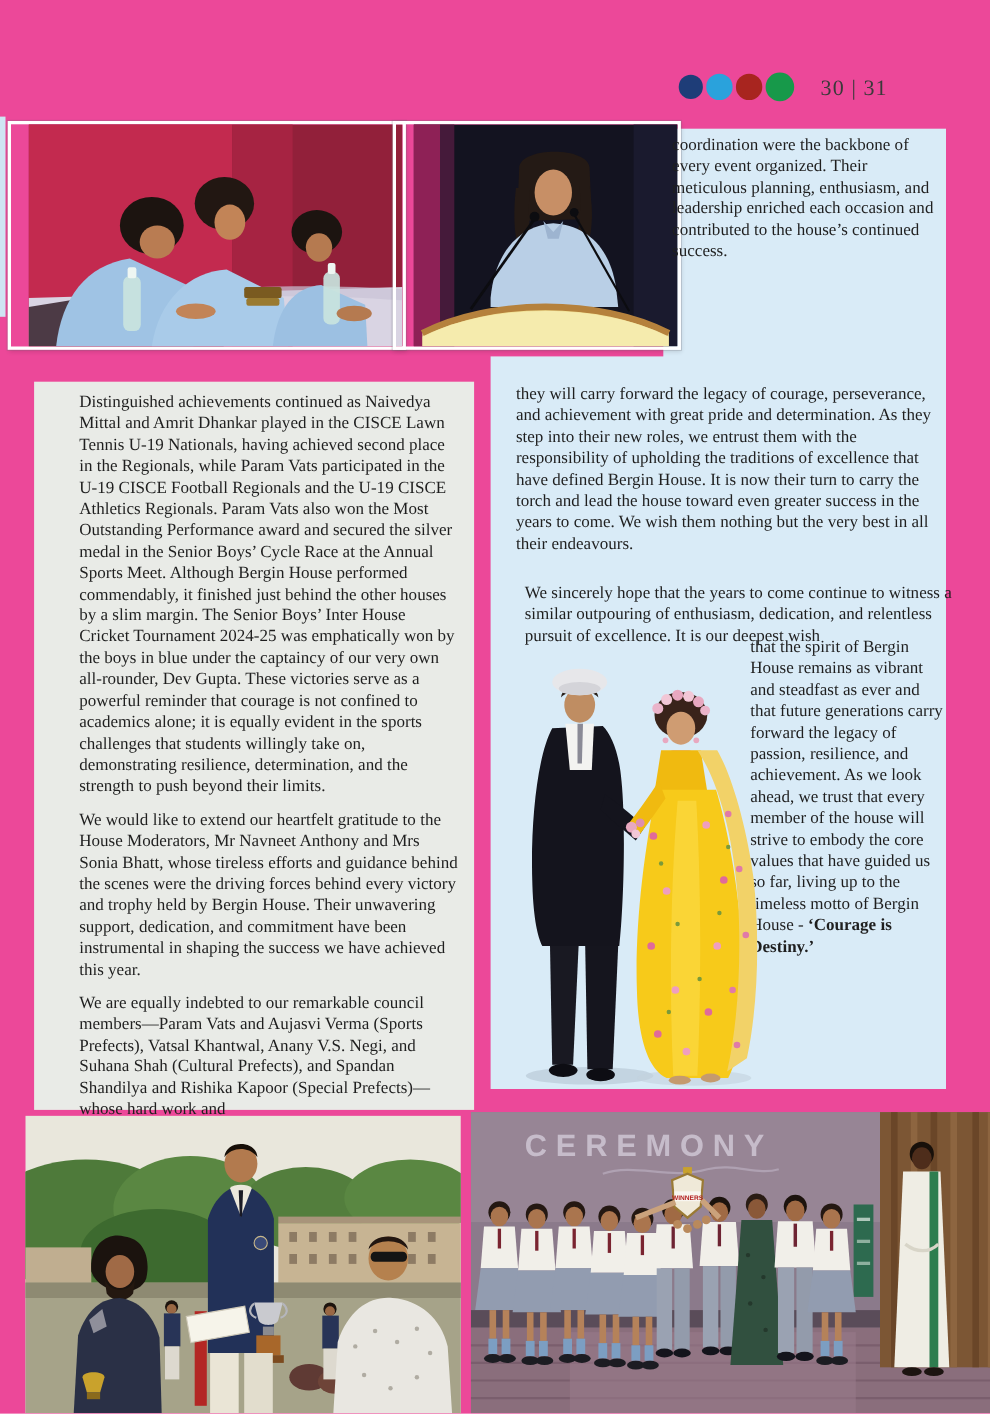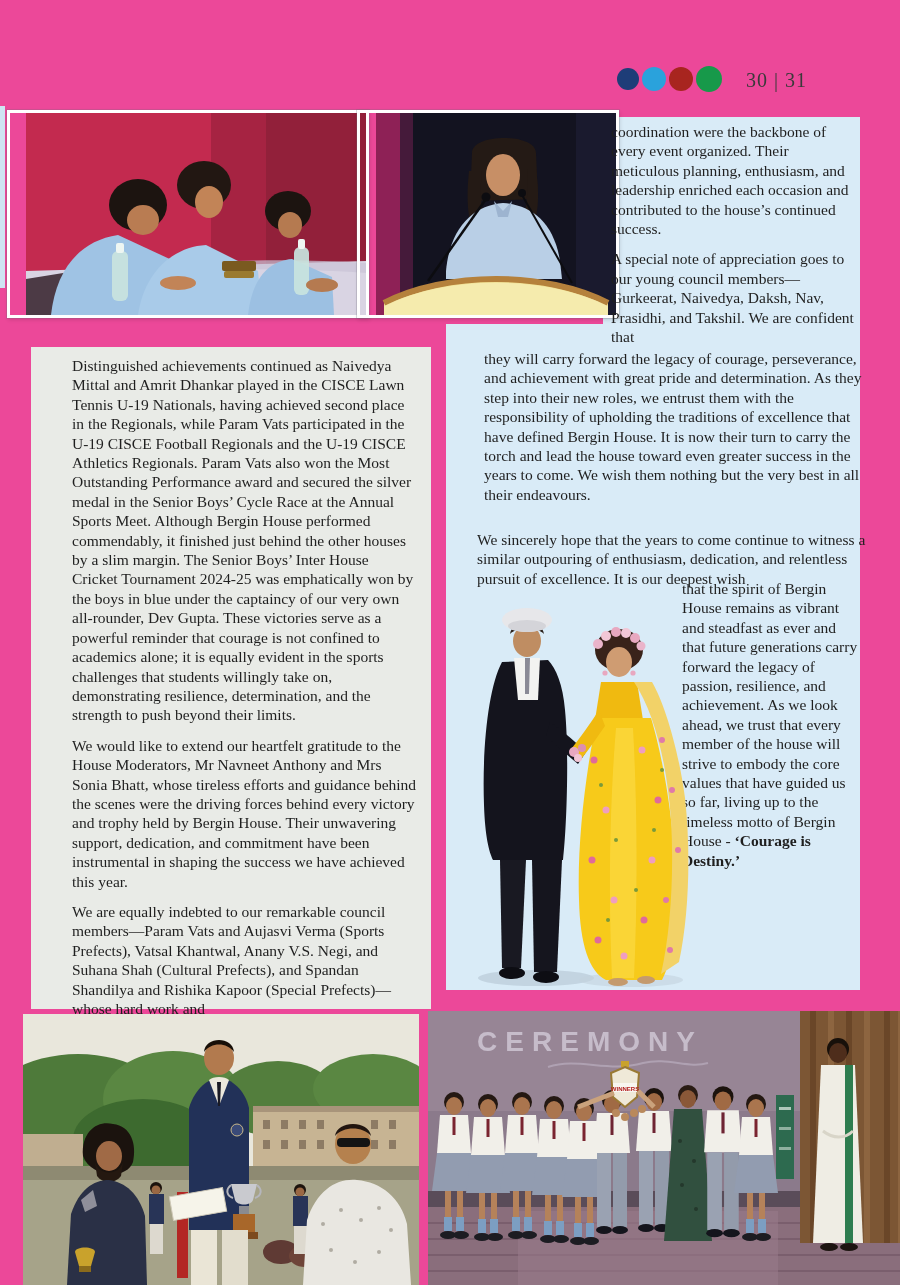--- a/index.html
+++ b/index.html
@@ -25,21 +25,21 @@
   .blue-upper{left:603px; top:117px; width:257px; height:210px;}
   .blue-lower{left:446px; top:324px; width:414px; height:666px;}
   .gray-panel{
     left:31px; top:328px; width:400px; height:662px;
     box-sizing:border-box; padding:9px 13px 0 41px;margin-top:19px;
   }
   
   .body-text{font-size:15.5px; line-height:19.4px; color:#1f1f1f;}
   .body-text p{margin:0 0 11px 0;font-family:Liberation Serif, serif;}
   .blockA{left:611px; top:122px; width:247px;}
-  .blockB{left:469px; top:349px; width:391px;margin-left:15px;}
+  .blockB{left:469px; top:349px; width:391px;}
   .blockC{left:477px; top:530px; width:393px;}
   .blockD{left:682px; top:579px; width:177px;}
   .motto{font-weight:bold;}
   
   .photo{overflow:hidden;padding-left:16px;}
   .framed{border:3px solid #ffffff; box-shadow:0 0 0 1px rgba(110,110,125,.25), 1px 2px 4px rgba(0,0,0,.12);}
   .photo svg{display:block; width:100%; height:100%;}
   .photo-quiz{left:7px; top:110px; width:340px; height:202px;}
   .photo-podium{left:357px; top:110px; width:240px; height:202px;}
   .photo-couple{left:450px; top:600px; width:235px; height:388px;}
@@ -128,21 +128,20 @@
   </figure>
 
   <div class="abs gray-panel body-text" style="background-color: rgb(233, 235, 231);">
     <p>Distinguished achievements continued as Naivedya Mittal and Amrit Dhankar played in the CISCE Lawn Tennis U-19 Nationals, having achieved second place in the Regionals, while Param Vats participated in the U-19 CISCE Football Regionals and the U-19 CISCE Athletics Regionals. Param Vats also won the Most Outstanding Performance award and secured the silver medal in the Senior Boys’ Cycle Race at the Annual Sports Meet. Although Bergin House performed commendably, it finished just behind the other houses by a slim margin. The Senior Boys’ Inter House Cricket Tournament 2024-25 was emphatically won by the boys in blue under the captaincy of our very own all-rounder, Dev Gupta. These victories serve as a powerful reminder that courage is not confined to academics alone; it is equally evident in the sports challenges that students willingly take on, demonstrating resilience, determination, and the strength to push beyond their limits.</p>
     <p>We would like to extend our heartfelt gratitude to the House Moderators, Mr Navneet Anthony and Mrs Sonia Bhatt, whose tireless efforts and guidance behind the scenes were the driving forces behind every victory and trophy held by Bergin House. Their unwavering support, dedication, and commitment have been instrumental in shaping the success we have achieved this year.</p>
     <p>We are equally indebted to our remarkable council members—Param Vats and Aujasvi Verma (Sports Prefects), Vatsal Khantwal, Anany V.S. Negi, and Suhana Shah (Cultural Prefects), and Spandan Shandilya and Rishika Kapoor (Special Prefects)—whose hard work and</p>
   </div>
 
   <div class="abs blockA body-text">
     <p>coordination were the backbone of every event organized. Their meticulous planning, enthusiasm, and leadership enriched each occasion and contributed to the house’s continued success.</p>
-    <p>A special note of appreciation goes to our young council members—Gurkeerat, Naivedya, Daksh, Nav, Prasidhi, and Takshil. We are confident that</p>
   </div>
   <div class="abs blockB body-text">
     <p>they will carry forward the legacy of courage, perseverance, and achievement with great pride and determination. As they step into their new roles, we entrust them with the responsibility of upholding the traditions of excellence that have defined Bergin House. It is now their turn to carry the torch and lead the house toward even greater success in the years to come. We wish them nothing but the very best in all their endeavours.</p>
   </div>
   <div class="abs blockC body-text">
     <p>We sincerely hope that the years to come continue to witness a similar outpouring of enthusiasm, dedication, and relentless pursuit of excellence. It is our deepest wish</p>
   </div>
   <div class="abs blockD body-text">
     <p><span>that the spirit of Bergin House remains as vibrant and steadfast as ever and that future generations carry forward the legacy of passion, resilience, and achievement. As we look ahead, we trust that every member of the house will strive to embody the core values that have guided us so far, living up to the timeless motto of Bergin House -</span>
       <span class="motto">‘Courage is Destiny.’</span></p>

